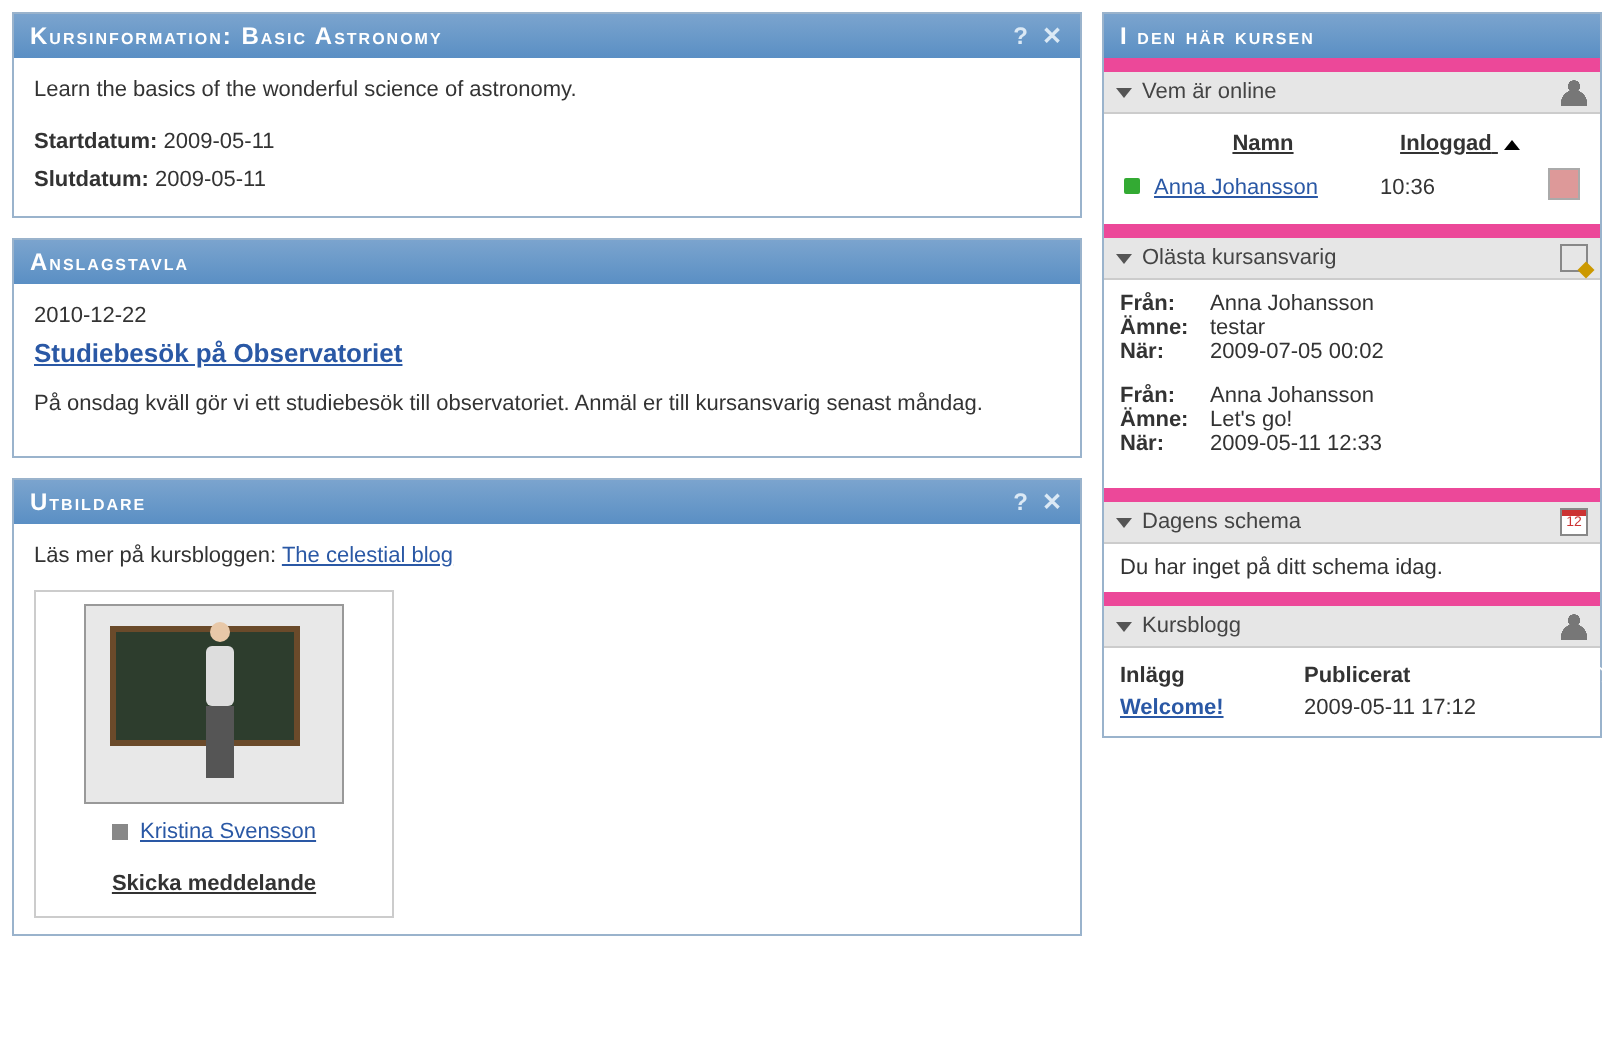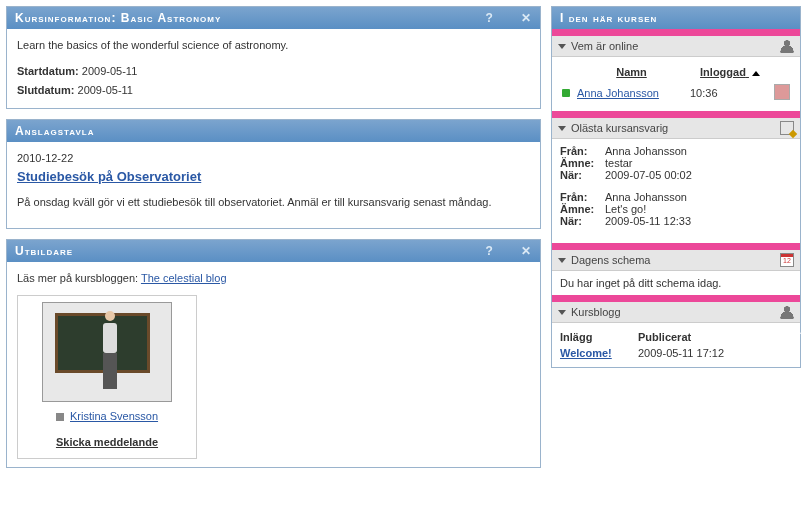--- a/index.html
+++ b/index.html
@@ -22,21 +22,20 @@
   .panel-header {
     background: linear-gradient(#7ba4ce, #5a8fc4);
     color: #fff;
     font-weight: bold;
     font-variant: small-caps;
     letter-spacing: 1px;
     padding: 4px 8px;
     display: flex;
     align-items: center;
     font-size: 12px;
-    gap: 21px;
   }
   .panel-header .title { flex: 1; }
   .panel-header .ctrl {
     color: #dbe9f5;
     font-weight: bold;
     margin-left: 6px;
     cursor: pointer;
     font-size: 12px;
   }
   .panel-body { padding: 8px 10px; line-height: 1.6; }
@@ -137,21 +136,21 @@
   .online-table { width:100%; font-size:11px; border-collapse:collapse; }
   .online-table th { text-align:center; font-weight:bold; text-decoration:underline; padding:3px 2px; }
   .online-table td { padding:3px 2px; vertical-align:middle; }
   .dot-green { display:inline-block; width:8px; height:8px; background:#3a3; border-radius:1px; margin-right:3px; }
   .avatar { width:16px; height:16px; background:#d99; border:1px solid #aaa; display:inline-block; }
   .sort-arrow { display:inline-block; width:0; height:0; border-left:4px solid transparent; border-right:4px solid transparent; border-bottom:5px solid #000; margin-left:3px; vertical-align:middle; }
   .msg-block { margin-bottom: 10px; }
   .msg-block .row { display:flex; font-size:11px; }
   .msg-block .row .k { font-weight:bold; width:45px; }
   .blog-row { display:flex; font-size:11px; padding:2px 0; }
-  .blog-row .c1 { width: 78px; font-weight:bold; }
+  .blog-row .c1 { width: 92px; font-weight:bold; }
   .blog-row.header .c1, .blog-row.header .c2 { font-weight:bold; }
 </style>
 </head>
 <body>
 
 <div class="layout">
   <div class="col-left">
 
     <div class="panel">
       <div class="panel-header">

